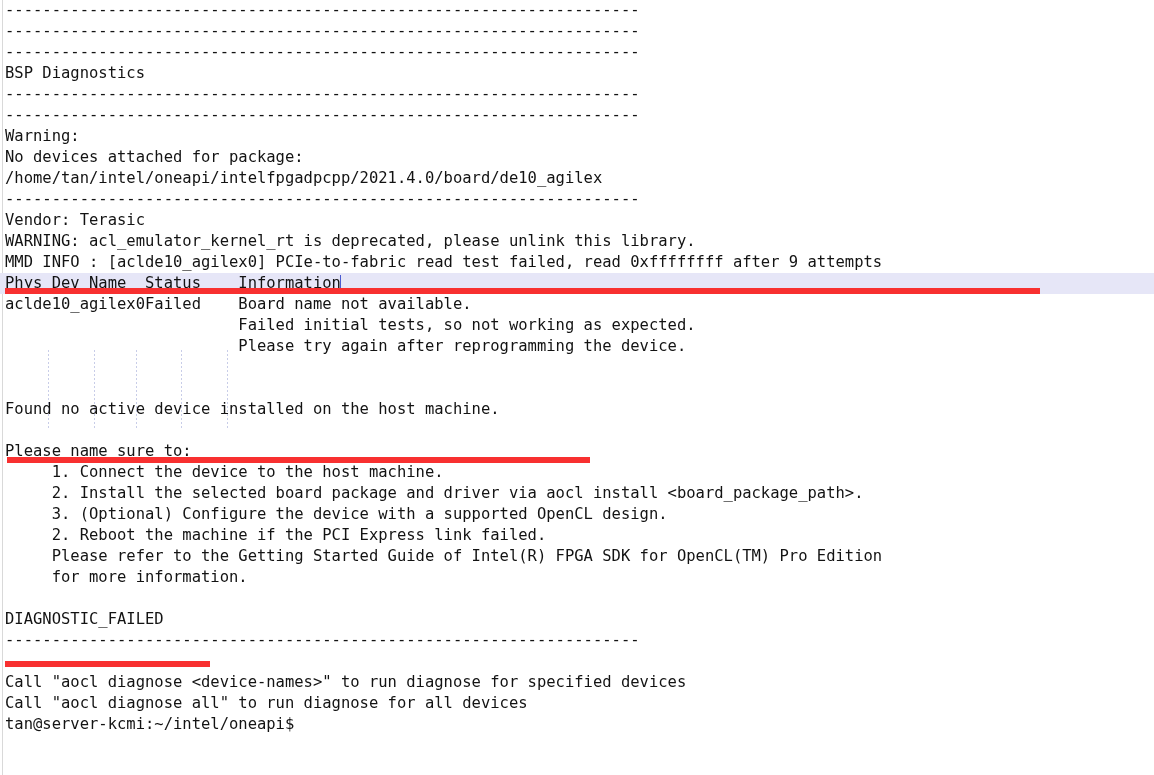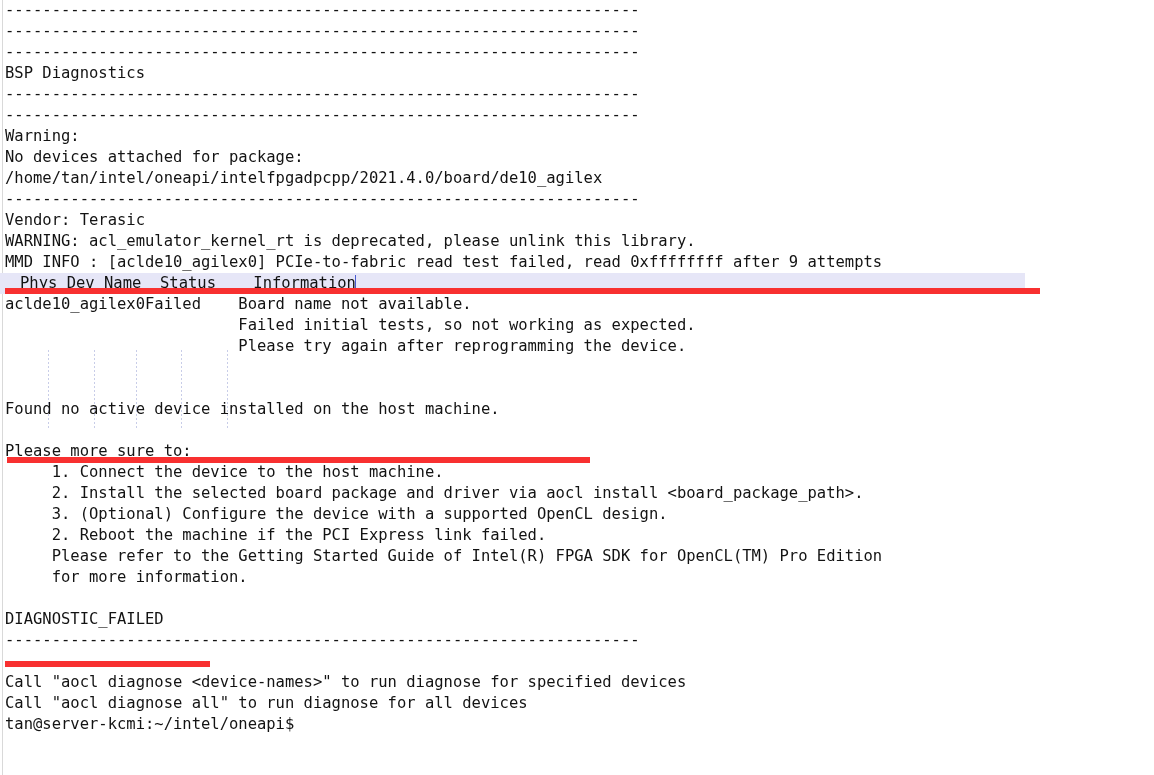--- a/index.html
+++ b/index.html
@@ -49,22 +49,22 @@
     font-size: 15.5px;
     letter-spacing: 0px;
     color: #131313;
     white-space: pre;
     padding-left: 5px;
     font-family: "DejaVu Sans Mono", "Liberation Mono", monospace;
   }
   
   .line.highlight {
     background: #e6e6f7;
-    width: 1025px;
-    padding-left: 20px;
+    width: 1154px;
+    padding-left: 5px;
     box-sizing: border-box;
   }
   .caret {
     display: inline-block;
     width: 1px;
     height: 16px;
     background: #4a5bd0;
     vertical-align: -3px;
     margin-left: -1px;
   }
@@ -105,21 +105,21 @@
       <div class="line"><span>WARNING: acl_emulator_kernel_rt is deprecated, please unlink this library.</span></div>
       <div class="line"><span>MMD INFO : [aclde10_agilex0] PCIe-to-fabric read test failed, read 0xffffffff after 9 attempts</span></div>
       <div class="line highlight"><span>Phys Dev Name  Status    Information</span><span class="caret" style="background: rgb(74, 91, 208);"></span></div>
       <div class="line"><span>aclde10_agilex0Failed    Board name not available.</span></div>
       <div class="line"><span>                         Failed initial tests, so not working as expected.</span></div>
       <div class="line"><span>                         Please try again after reprogramming the device.</span></div>
       <div class="line"><span></span></div>
       <div class="line"><span></span></div>
       <div class="line"><span>Found no active device installed on the host machine.</span></div>
       <div class="line"><span></span></div>
-      <div class="line"><span>Please more sure to:</span></div>
+      <div class="line"><span>Please name sure to:</span></div>
       <div class="line"><span>     1. Connect the device to the host machine.</span></div>
       <div class="line"><span>     2. Install the selected board package and driver via aocl install &lt;board_package_path&gt;.</span></div>
       <div class="line"><span>     3. (Optional) Configure the device with a supported OpenCL design.</span></div>
       <div class="line"><span>     2. Reboot the machine if the PCI Express link failed.</span></div>
       <div class="line"><span>     Please refer to the Getting Started Guide of Intel(R) FPGA SDK for OpenCL(TM) Pro Edition</span></div>
       <div class="line"><span>     for more information.</span></div>
       <div class="line"><span></span></div>
       <div class="line"><span>DIAGNOSTIC_FAILED</span></div>
       <div class="line"><span>--------------------------------------------------------------------</span></div>
       <div class="line"><span></span></div>

